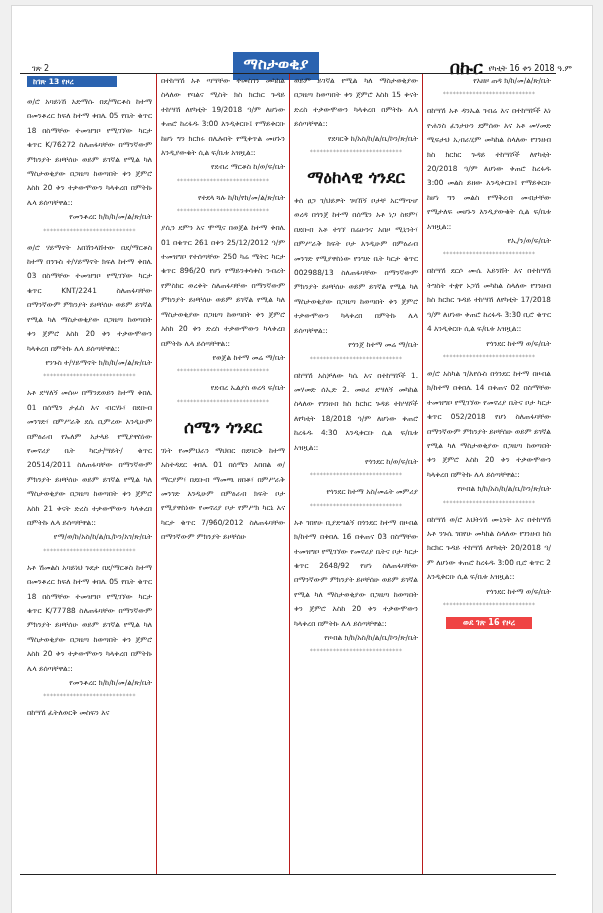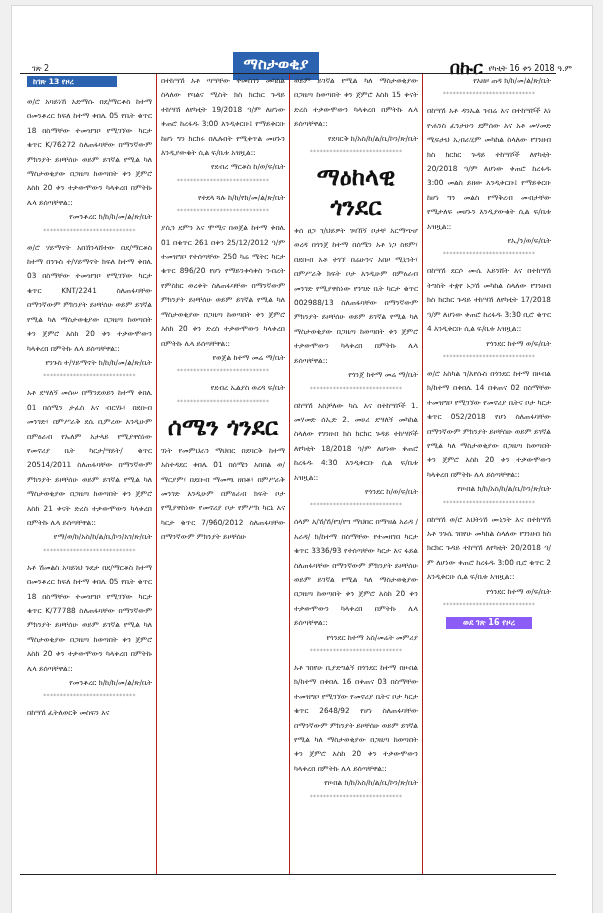--- a/index.html
+++ b/index.html
@@ -12,22 +12,22 @@
   .brand .big { font-size:18px; font-weight:bold; margin-right:3px; vertical-align:-3px; }
   .rule-top { position:absolute; left:20px; top:73px; width:536px; height:1px; background:#222; }
   .rule-bottom { position:absolute; left:20px; top:874px; width:536px; height:1px; background:#222; }
   .cols { position:absolute; left:23px; top:74px; width:532px; height:800px; display:flex; }
   .col { width:133px; padding:0 4px; box-sizing:border-box; border-left:1px solid #b91c1c; overflow:hidden; font-size:7.3px; line-height:14.4px; color:#222; text-align:justify; }
   .col:first-child { border-left:none; }
   .tag { display:inline-block; background:#2b63b0; color:#fff; font-size:7.5px; font-weight:bold; padding:0 6px; margin:2px 0 8px; line-height:11px; width:78px; }
   .notice p { margin:0; }
   .sig { text-align:right; margin:0; }
   .sep { text-align:center; color:#888; font-size:6px; letter-spacing:0.3px; line-height:12px; margin:0 0 4px; overflow:hidden; white-space:nowrap; }
-  .region { font-size:24px; font-weight:bold; text-align:center; line-height:30px; margin:2px 0 2px; color:#111; }
-  .continue { display:block; margin:6px auto 0; width:86px; background:#8b5cf6; color:#fff; font-size:8px; font-weight:bold; text-align:center; line-height:12px; }
+  .region { font-size:17px; font-weight:bold; text-align:center; line-height:30px; margin:2px 0 2px; color:#111; }
+  .continue { display:block; margin:6px auto 0; width:86px; background:#ef4444; color:#fff; font-size:8px; font-weight:bold; text-align:center; line-height:12px; }
 </style>
 </head>
 <body>
 
 <div class="page">
   <div class="header">
     <span class="page-num">ገጽ 2</span>
     <div class="masthead">ማስታወቂያ</div>
     <div class="brand">
       <span class="big">በኩር</span>
@@ -94,21 +94,20 @@
         <p>ቀሰ ፀጋ ገ/ህይዎት ገዛኸኝ ቦታቸ አርማጭሆ ወረዳ በጎንጀ ከተማ በሰሜን አቶ ነጋ ስዩም፣ በደቡብ አቶ ተገኘ በሬሁንና አበዞ ሚኒንት፣ በምሥራቅ ክፍት ቦታ እንዲሁም በምዕራብ መንገድ የሚያዋስነው የንግድ ቤት ካርታ ቁጥር 002988/13 ስለጠፋባቸው በማንኛውም ምክንያት ይዞቸሰሁ ወይም ይገኛል የሚል ካለ ማስታወቂያው በጋዜጣ ከወጣበት ቀን ጀምሮ ተቃውሞውን ካላቀረበ በምትኩ ሌላ ይሰጣቸዋል::</p>
         <p class="sig">የጎንጀ ከተማ መሬ ማ/ቤት</p>
         <div class="sep">****************************</div>
       </div>
       <div class="notice">
         <p>በከሣሽ አስቻለው ካሴ እና በተከሣሾች 1. መሃመድ ሰኢድ 2. መሀሪ ደሣለኝ መካከል ስላለው የገንዘብ ክስ ክርክር ጉዳይ ተከሣሾች ለየካቲት 18/2018 ዓ/ም ለሆነው ቀጠሮ ከረፋዱ 4:30 እንዲቀርቡ ሲል ፍ/ቤቱ አዝዟል::</p>
         <p class="sig">የጎንደር ከ/ወ/ፍ/ቤት</p>
         <div class="sep">****************************</div>
       </div>
       <div class="notice">
-        <p>ሰላም እ/ሽ/ሽ/የገ/የግ ማህበር በማዝል አራዳ /አራዳ/ ክ/ከተማ በስማቸው የተመዘገበ ካርታ ቁጥር 3336/93 የተሰጣቸው ካርታ እና ፋይል ስለጠፋባቸው በማንኛውም ምክንያት ይዞቸሰሁ ወይም ይገኛል የሚል ካለ ማስታወቂያው በጋዜጣ ከወጣበት ቀን ጀምሮ እስከ 20 ቀን ተቃውሞውን ካላቀረበ በምትኩ ሌላ ይሰጣቸዋል::</p>
         <p class="sig">የጎንደር ከተማ አስ/መሬት መምሪያ</p>
         <div class="sep">****************************</div>
       </div>
       <div class="notice">
         <p>አቶ ገበየሁ ቢያድግልኝ በጎንደር ከተማ በዞብል ክ/ከተማ በቀበሌ 16 በቀጠና 03 በስማቸው ተመዝግቦ የሚገኘው የመኖሪያ ቤትና ቦታ ካርታ ቁጥር 2648/92 የሆነ ስለጠፋባቸው በማንኛውም ምክንያት ይዞቸሰሁ ወይም ይገኛል የሚል ካለ ማስታወቂያው በጋዜጣ ከወጣበት ቀን ጀምሮ እስከ 20 ቀን ተቃውሞውን ካላቀረበ በምትኩ ሌላ ይሰጣቸዋል::</p>
         <p class="sig">የዞብል ክ/ከ/አስ/ከ/ል/ቤ/ኮን/ጽ/ቤት</p>
         <div class="sep">****************************</div>
       </div>
     </div>
   <div class="col">

